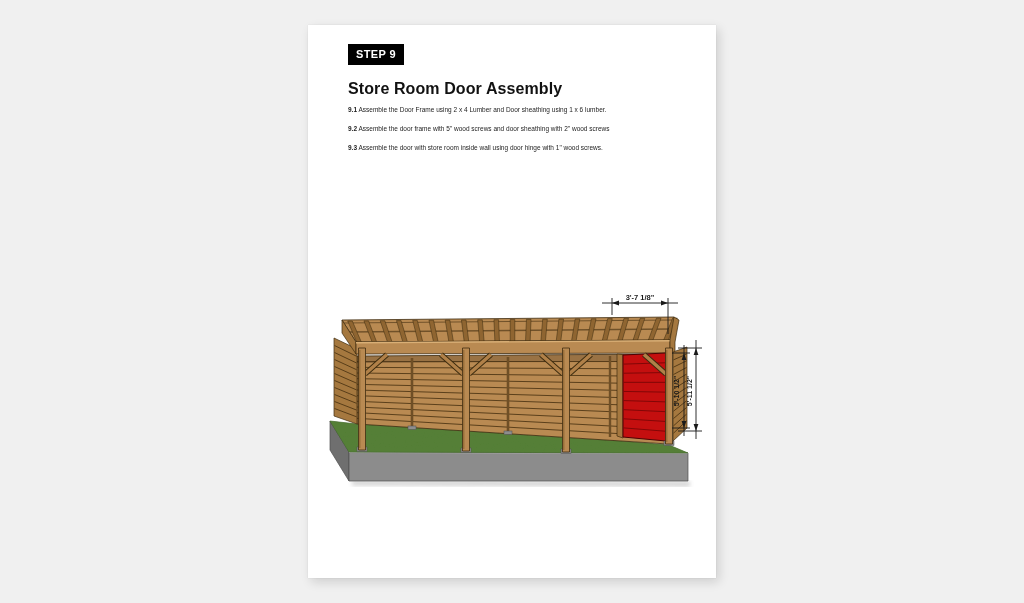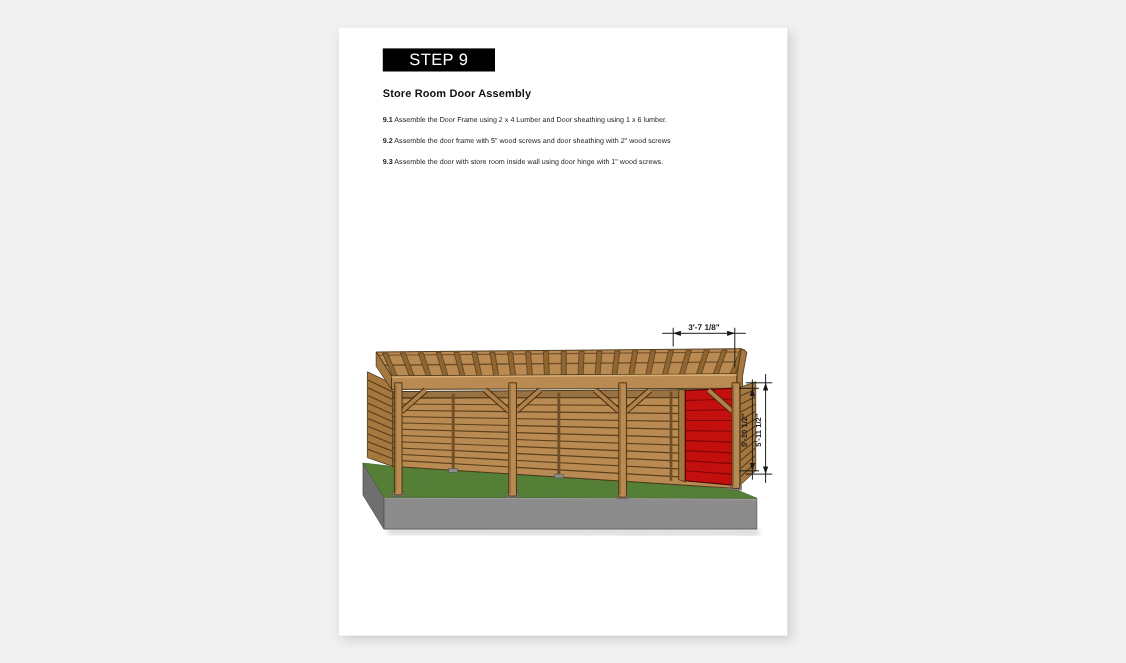--- a/index.html
+++ b/index.html
@@ -1,22 +1,22 @@
 <!DOCTYPE html>
 <html style="--wood: #b98a52; --door-red: #c40f0f; --grass: #4f7d2e; --concrete: #8c8c8c; --concrete-side: #6f6f6f; --annotation: #1a1a1a; --badge-bg: #000000; --badge-text: #ffffff;"><head>
 <meta charset="utf-8">
 <style>
   html,body{margin:0;padding:0;}
   body{width:1024px;height:603px;background:#f0f0f0;font-family:"Liberation Sans",sans-serif;position:relative;overflow:hidden;}
   .stage{position:absolute;inset:0;width:1024px;height:603px;}
   .page{position:absolute;left:308px;top:25px;width:408px;height:553px;background:#ffffff;
         box-shadow:3px 4px 10px rgba(0,0,0,.14),0 0 1px rgba(0,0,0,.12);}
   .badge{position:absolute;left:40px;top:19px;background:var(--badge-bg,#000);color:var(--badge-text,#fff);
-         font-weight:normal;font-size:15px;line-height:11px;padding:5px 24px;letter-spacing:.4px;}
-  .title{position:absolute;left:40px;top:55px;margin:0;font-size:10px;font-weight:bold;color:#111;letter-spacing:.1px;}
+         font-weight:bold;font-size:11px;line-height:11px;padding:5px 8px;letter-spacing:.4px;}
+  .title{position:absolute;left:40px;top:55px;margin:0;font-size:16px;font-weight:bold;color:#111;letter-spacing:.1px;}
   .instructions{position:absolute;left:40px;top:81px;width:330px;}
   .instr{margin:0 0 12px 0;font-size:6.5px;line-height:7px;color:#1c1c1c;}
   .instr b{font-weight:bold;}
   .diagram{position:absolute;inset:0;width:1024px;height:603px;pointer-events:none;}
   
   .f-wood{fill:var(--wood,#b98a52);stroke:#3f2c10;stroke-width:.8;}
   .f-wood-dk{fill:#a5783f;stroke:#3f2c10;stroke-width:.7;}
   .f-joist{fill:#8f6531;stroke:#3a2a0e;stroke-width:.5;}
   .f-grass{fill:var(--grass,#4f7d2e);stroke:#35591e;stroke-width:.6;}
   .f-concrete{fill:var(--concrete,#8c8c8c);stroke:#4e4e4e;stroke-width:.7;}

